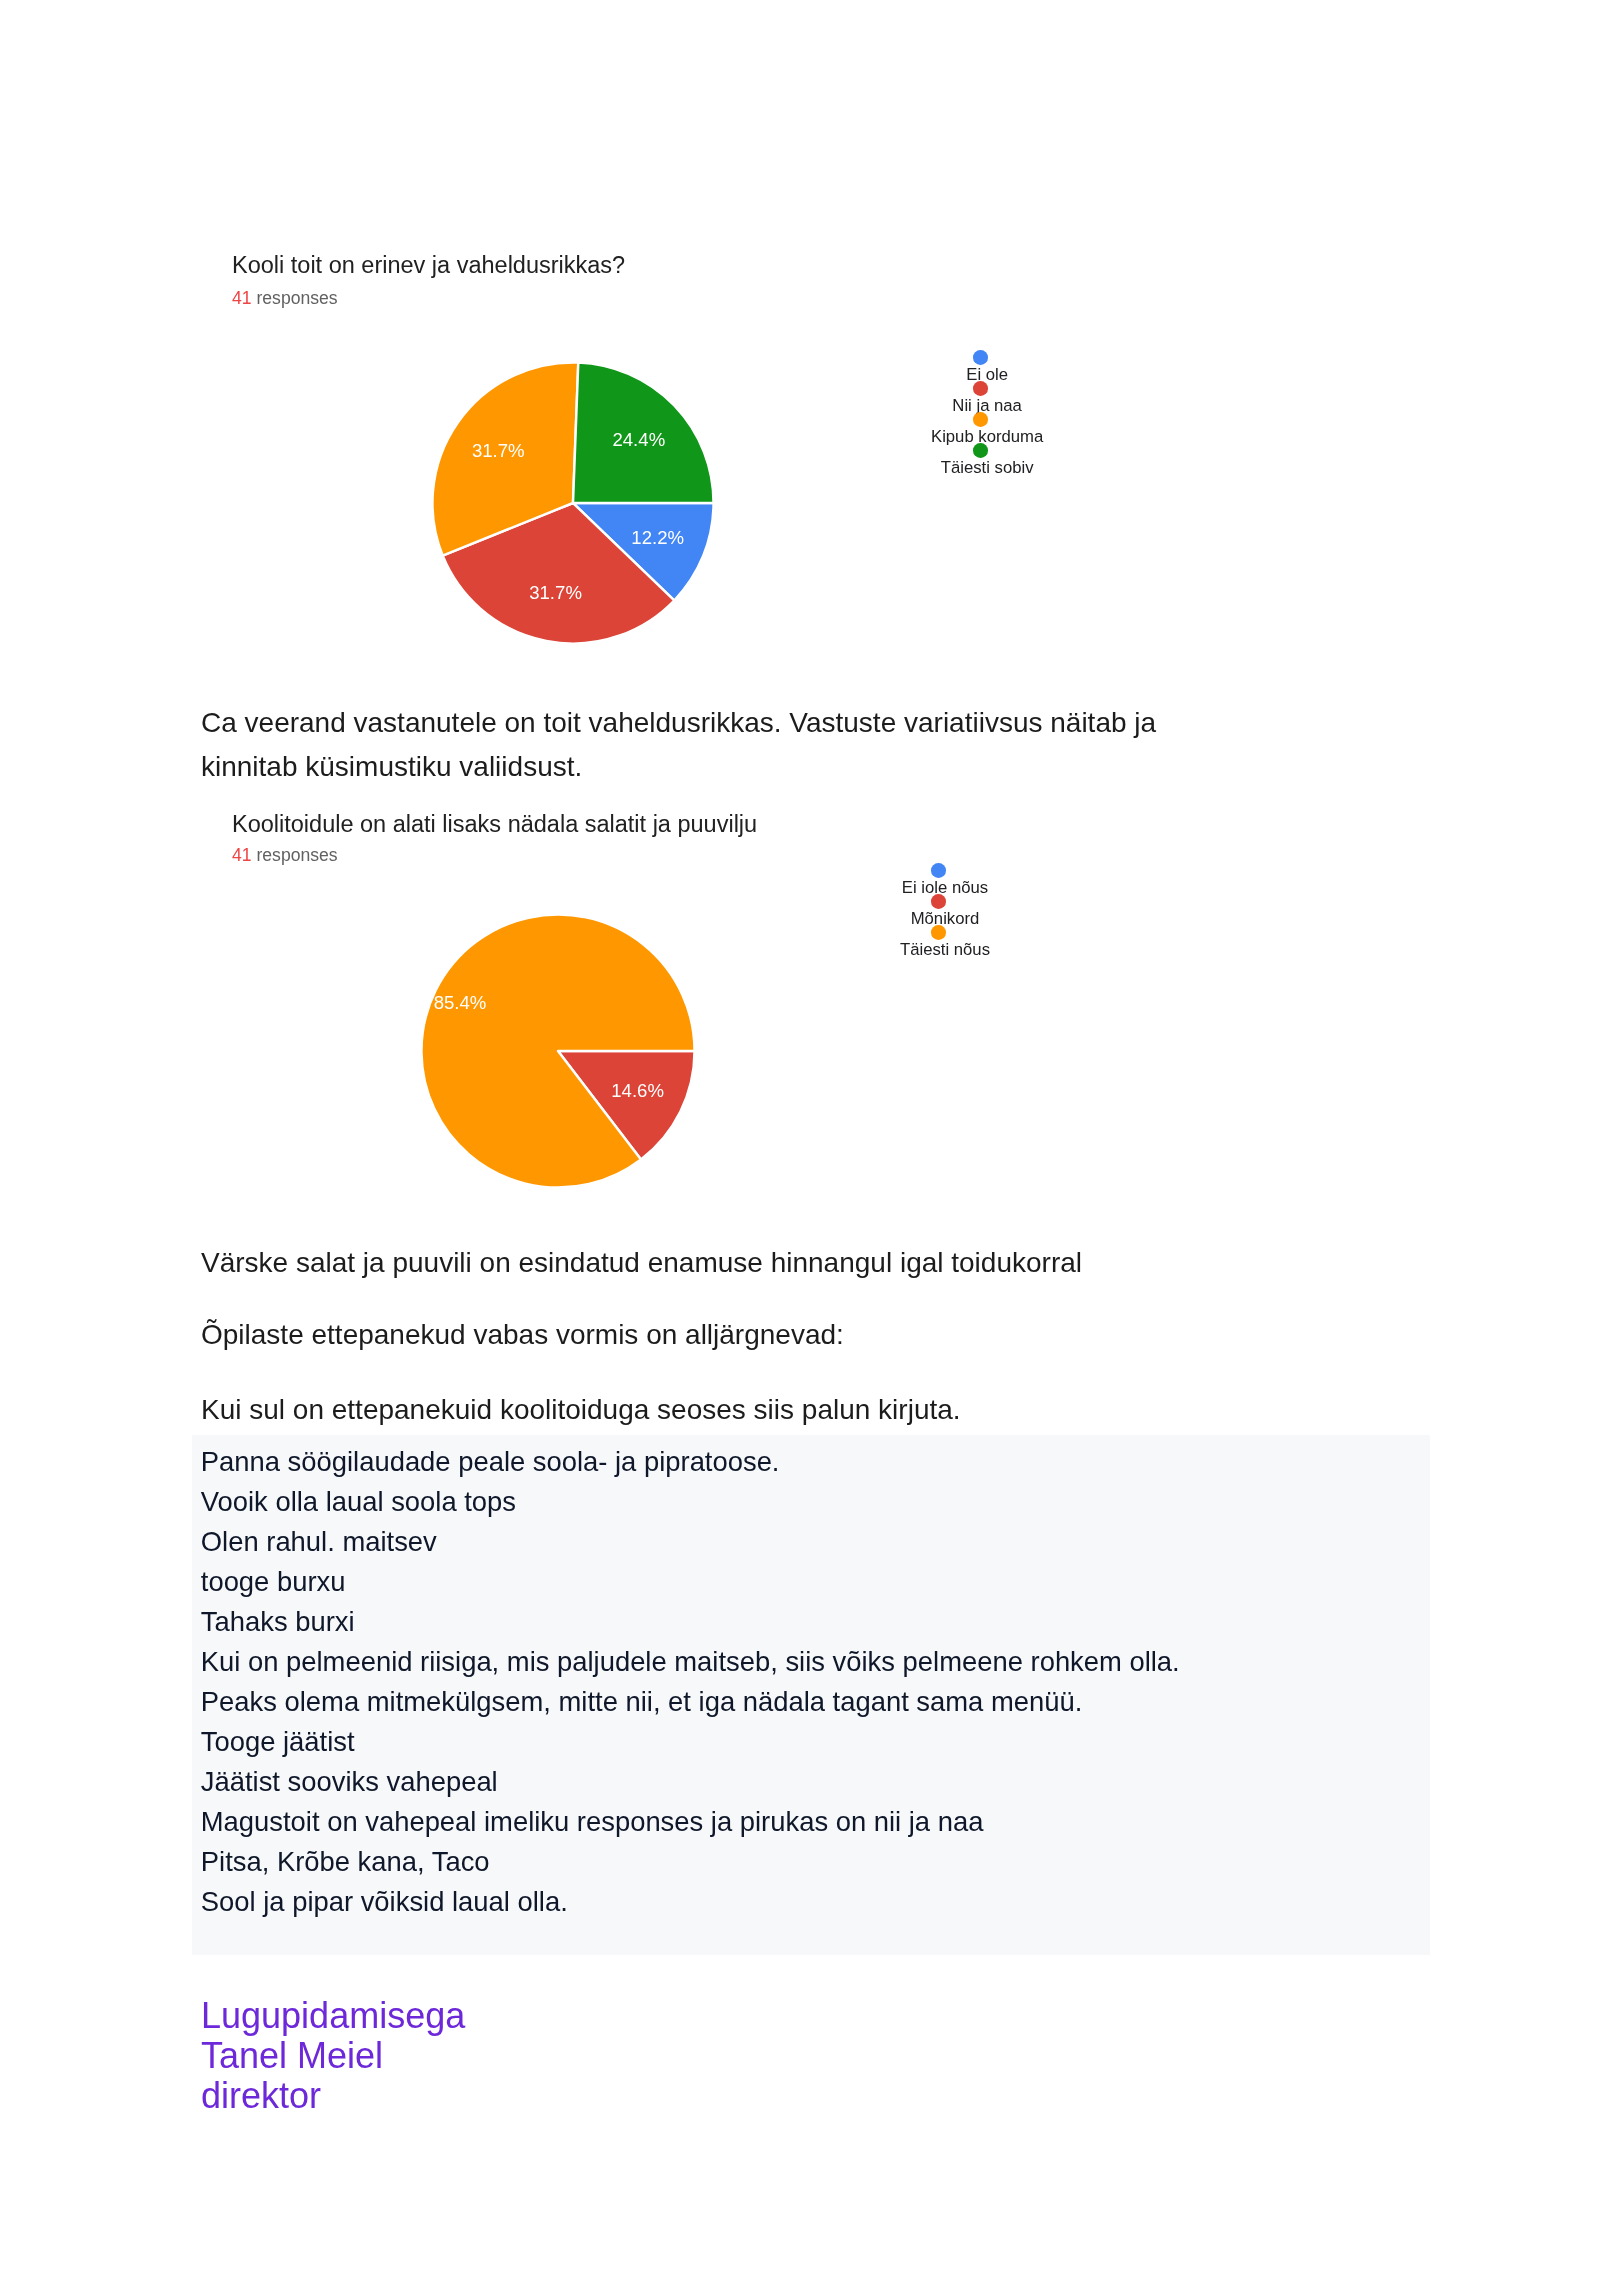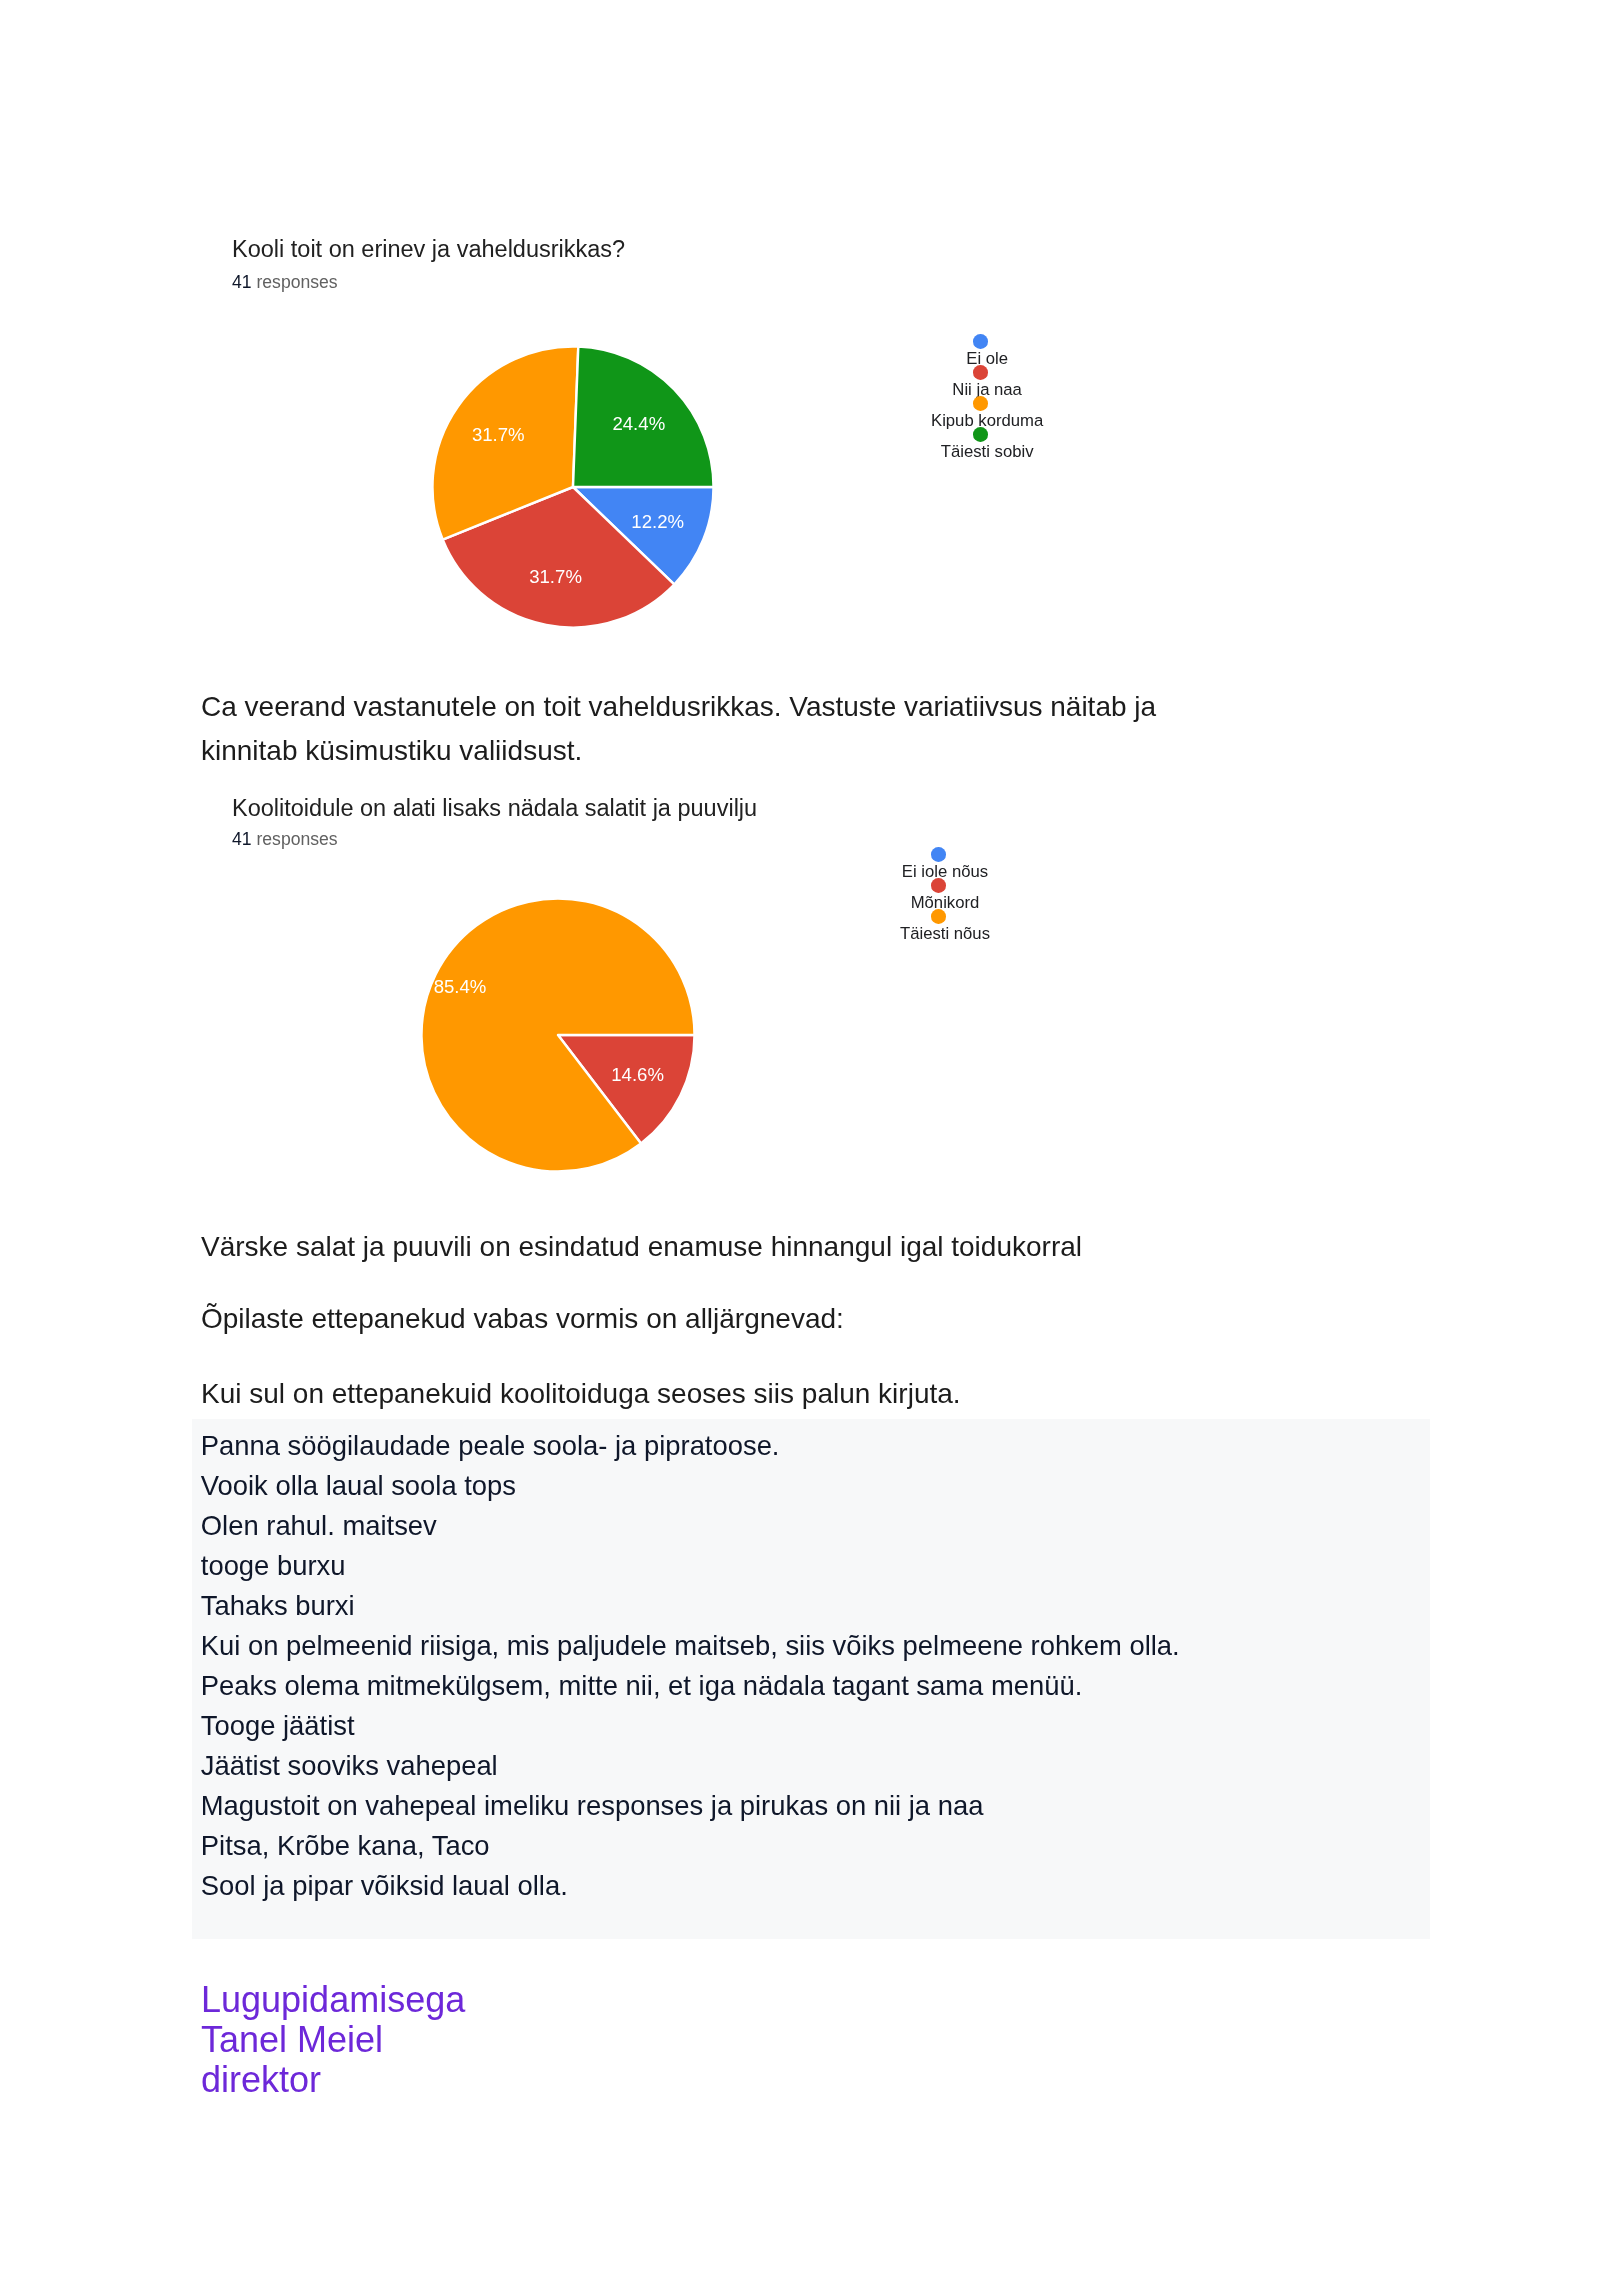--- a/index.html
+++ b/index.html
@@ -1,23 +1,23 @@
 <!DOCTYPE html>
 <html><head>
 <meta charset="utf-8">
 <style>
   html,body{margin:0;padding:0;background:#fff;}
   .page{
     position:relative;width:1621px;height:2197px;background:#ffffff;
-    font-family:"Liberation Sans", sans-serif;color:#1f1f1f;overflow:hidden;
+    font-family:"Liberation Sans", sans-serif;color:#1f1f1f;overflow:hidden;margin-top:16px;
   }
   .abs{position:absolute;}
   .chart-title{font-size:23.5px;line-height:27.4px;color:#212121;}
   .chart-responses{font-size:17.6px;line-height:19.6px;color:#616161;}
-  .chart-responses .num{color:#0f172a;font-weight:500;}
+  .chart-responses .num{color:#ef4444;font-weight:500;}
   .legend{list-style:none;margin:0;padding:0;}
   .legend li{display:flex;align-items:center;height:31px;flex-direction:column;}
   .legend .dot{width:14.7px;height:14.7px;border-radius:50%;flex:0 0 auto;margin-right:12.7px;}
   .legend .legend-label{font-size:16.7px;color:#202124;white-space:nowrap;}
   .body-text{font-size:28px;line-height:44px;color:#1c1c1c;white-space:pre-line;}
   .suggestions-box{
     background:#f7f8f9;width:1238px;height:520px;
     padding:6.9px 0 0 8.8px;box-sizing:border-box;
   }
   .s-line{font-size:27.4px;line-height:40px;color:#0f172a;white-space:nowrap;}

